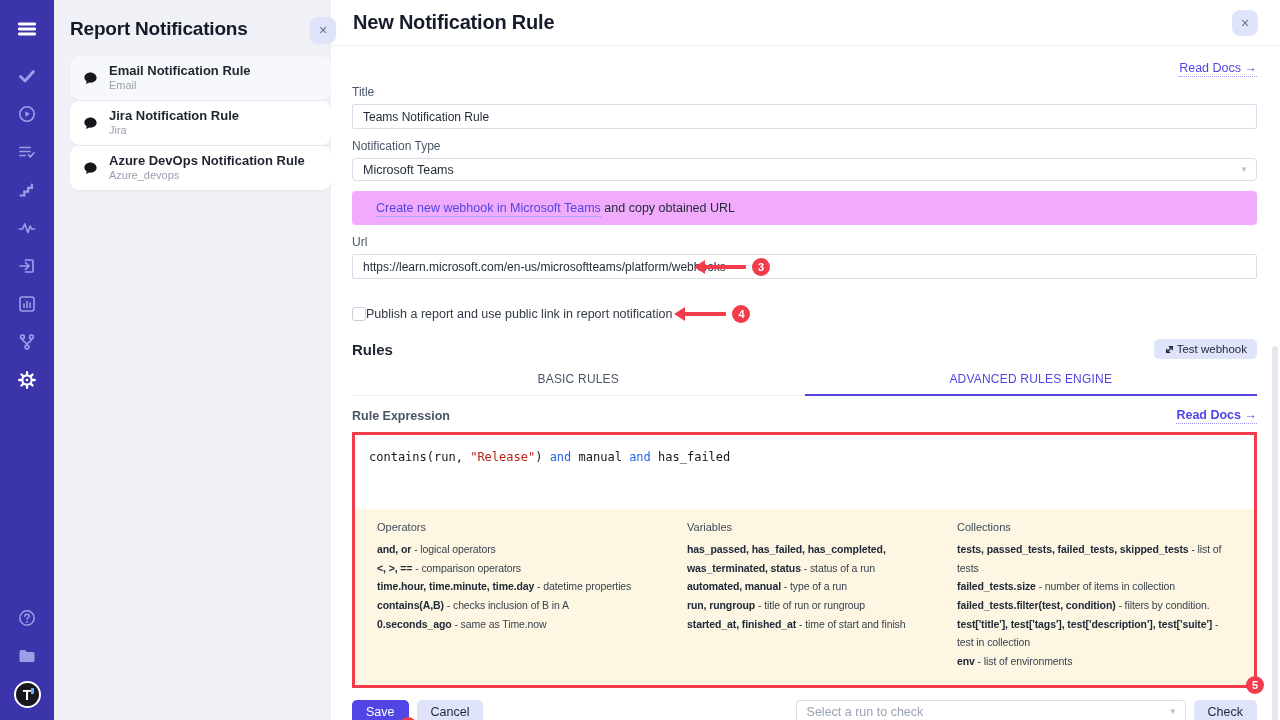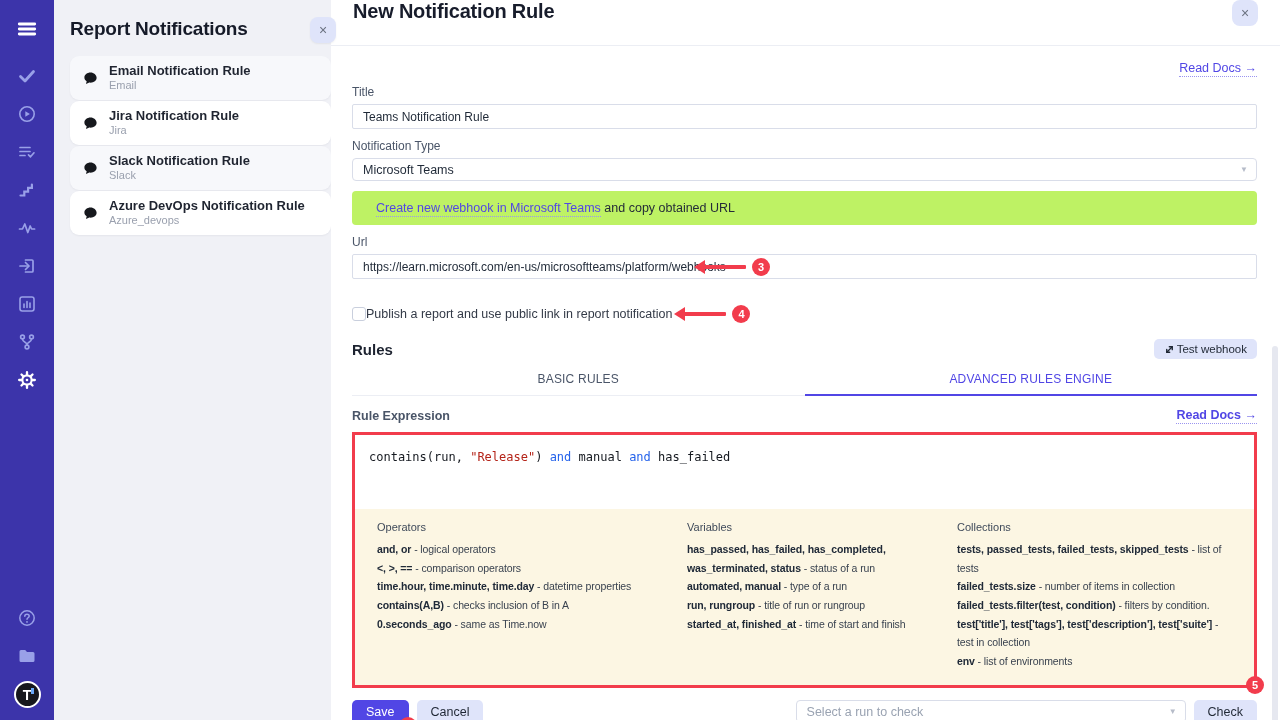--- a/index.html
+++ b/index.html
@@ -55,21 +55,21 @@
   .bubble-icon { color:#16181d; }
   .bubble-icon svg { width:17px; height:17px; display:block; }
   .notif-text { display:flex; flex-direction:column; line-height:1.25; }
   .notif-title { font-size:13px; font-weight:700; color:#1f2430; }
   .notif-sub { font-size:11px; color:#9aa0ae; }
 
   
   .main { flex:1; background:#fff; position:relative; }
   .main-header {
     height:46px; border-bottom:1px solid #eceef4;
-    display:flex; justify-content:space-between; padding:0 22px;
+    display:flex; align-items:center; justify-content:space-between; padding:0 22px;
   }
   .main-title { font-size:20px; font-weight:700; color:#171c2b; letter-spacing:-0.2px; }
   .icon-btn {
     width:26px; height:26px; border-radius:8px; background:#dfe4fa; color:#6b7280;
     display:flex; align-items:center; justify-content:center; font-size:14px; cursor:pointer;
   }
   .content { padding:10px 23px 0 21px; }
   .docs-row { text-align:right; margin:2px 0 4px; height:17px; }
   .link {
     color:#5146e5; font-size:12.5px; cursor:pointer;
@@ -81,21 +81,21 @@
     padding:0 10px; font-size:12px; color:#1f2937; background:#fff; outline:none;
     font-family:"Liberation Sans", sans-serif;
   }
   .select {
     height:23px; border:1px solid #d9dde9; border-radius:4px; background:#fff;
     display:flex; align-items:center; justify-content:space-between;
     padding:0 8px 0 10px; font-size:12.5px; color:#1f2937; cursor:pointer;
   }
   .select .caret { font-size:8px; color:#b6bcc9; }
   .info-box {
-    background:#bef264; border-radius:4px; padding:10px 24px; margin:10px 0 0;
+    background:#f0abfc; border-radius:4px; padding:10px 24px; margin:10px 0 0;
     font-size:12.5px; color:#242b38;
   }
 
   
   .annot { display:flex; align-items:center; gap:6px; }
   .annot-abs { position:absolute; left:340px; top:50%; transform:translateY(-50%); z-index:2; }
   .arrow-left { position:relative; width:42px; height:4px; background:#f23c4c; border-radius:1px; margin-left:12px; }
   .arrow-left::before {
     content:""; position:absolute; left:-10px; top:-5px; width:0; height:0;
     border-top:7px solid transparent; border-bottom:7px solid transparent;
@@ -265,31 +265,20 @@
       <svg viewBox="0 0 20 20" fill="currentColor">
               <path d="M10 3c-4 0-7.2 2.55-7.2 5.7 0 1.85 1.05 3.5 2.7 4.55L4.7 16.6l3.9-1.75c.45.07.92.1 1.4.1 4 0 7.2-2.55 7.2-5.75S14 3 10 3z"></path>
             </svg>
     </span>
     <span class="notif-text">
       <span class="notif-title">Jira Notification Rule</span>
       <span class="notif-sub">Jira</span>
     </span>
   </div>
 
-  <div class="notif-card alt">
-    <span class="bubble-icon">
-      <svg viewBox="0 0 20 20" fill="currentColor">
-              <path d="M10 3c-4 0-7.2 2.55-7.2 5.7 0 1.85 1.05 3.5 2.7 4.55L4.7 16.6l3.9-1.75c.45.07.92.1 1.4.1 4 0 7.2-2.55 7.2-5.75S14 3 10 3z"></path>
-            </svg>
-    </span>
-    <span class="notif-text">
-      <span class="notif-title">Slack Notification Rule</span>
-      <span class="notif-sub">Slack</span>
-    </span>
-  </div>
 
   <div class="notif-card">
     <span class="bubble-icon">
       <svg viewBox="0 0 20 20" fill="currentColor">
               <path d="M10 3c-4 0-7.2 2.55-7.2 5.7 0 1.85 1.05 3.5 2.7 4.55L4.7 16.6l3.9-1.75c.45.07.92.1 1.4.1 4 0 7.2-2.55 7.2-5.75S14 3 10 3z"></path>
             </svg>
     </span>
     <span class="notif-text">
       <span class="notif-title">Azure DevOps Notification Rule</span>
       <span class="notif-sub">Azure_devops</span>

